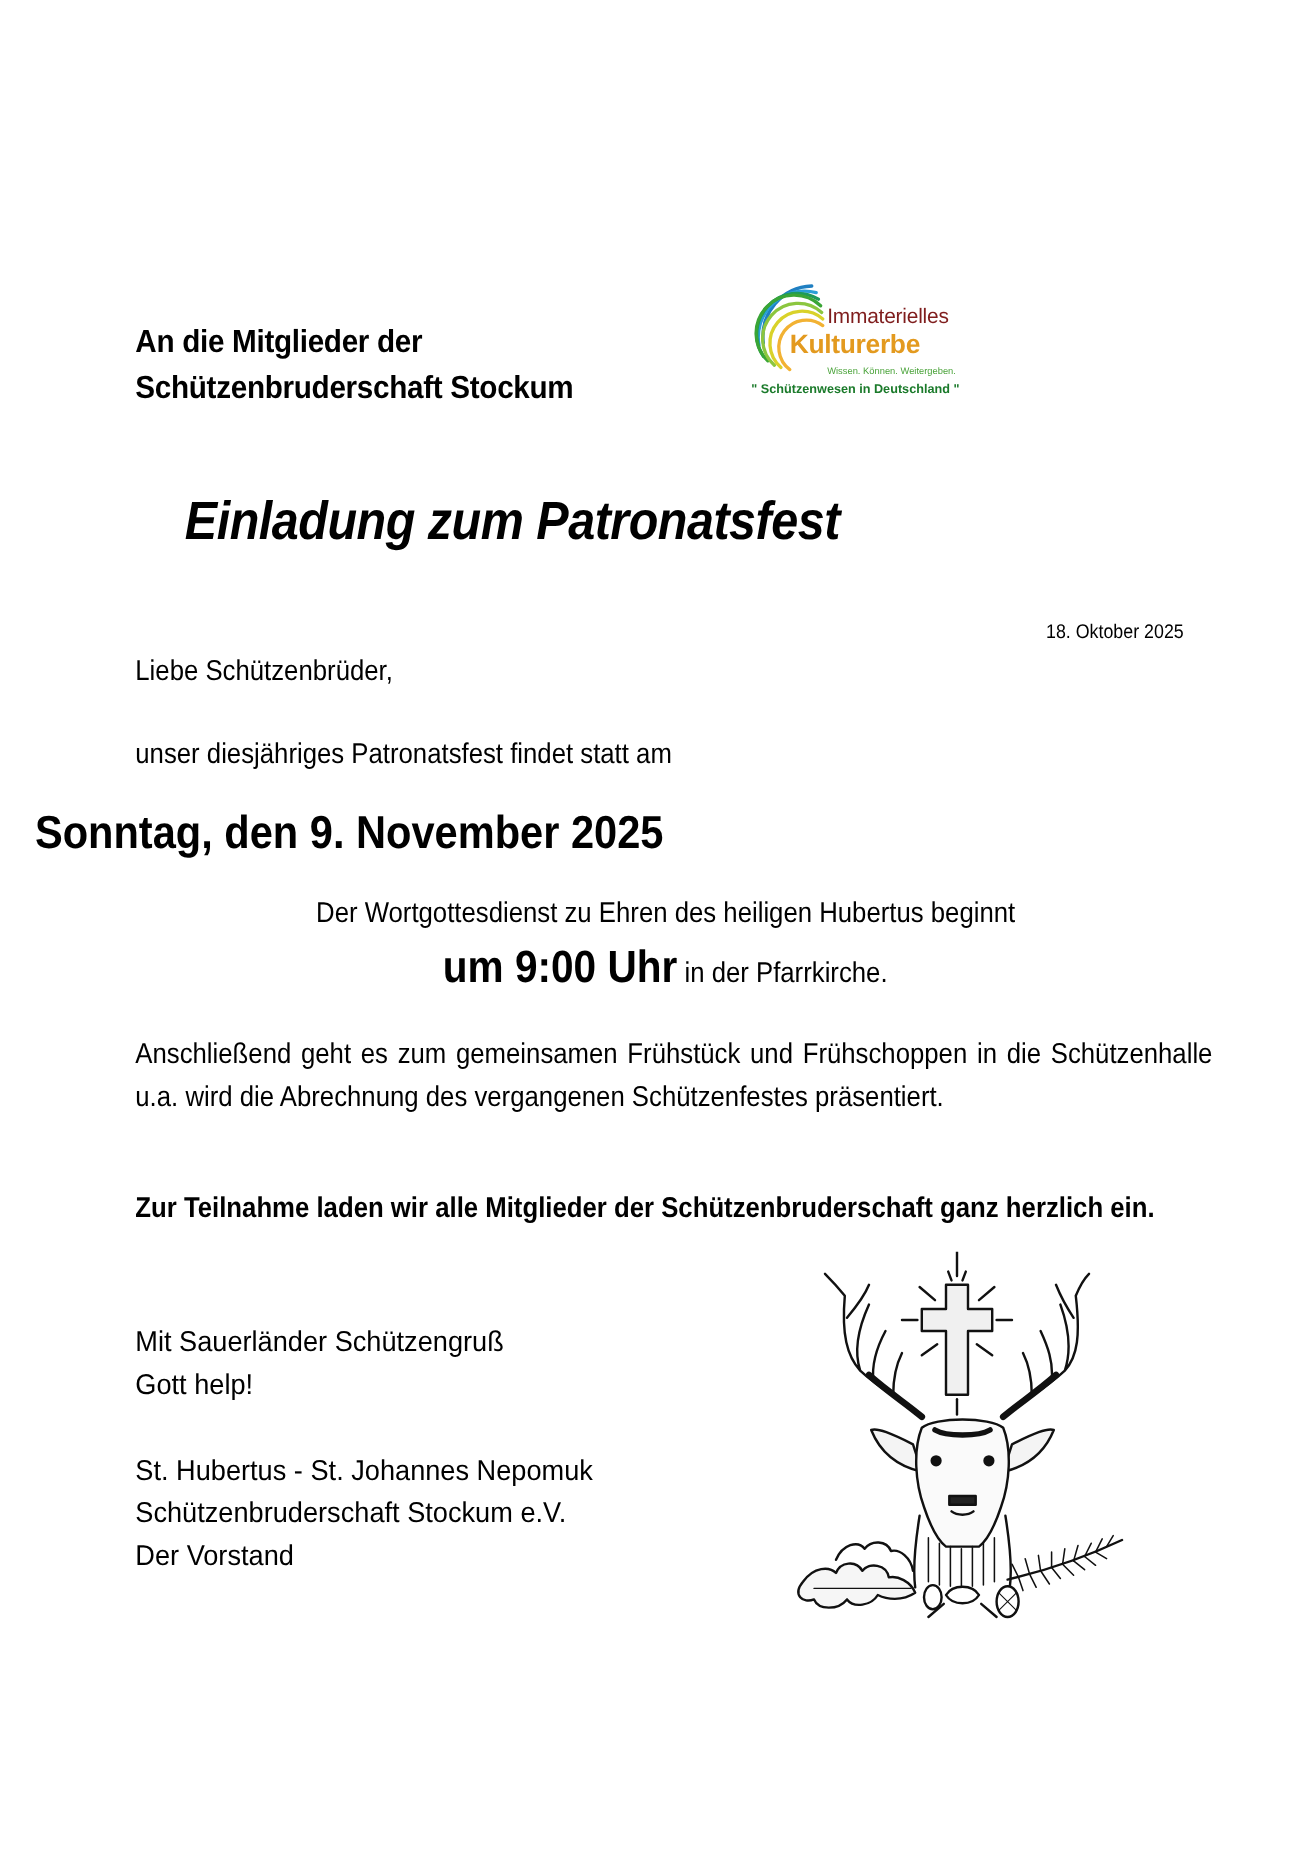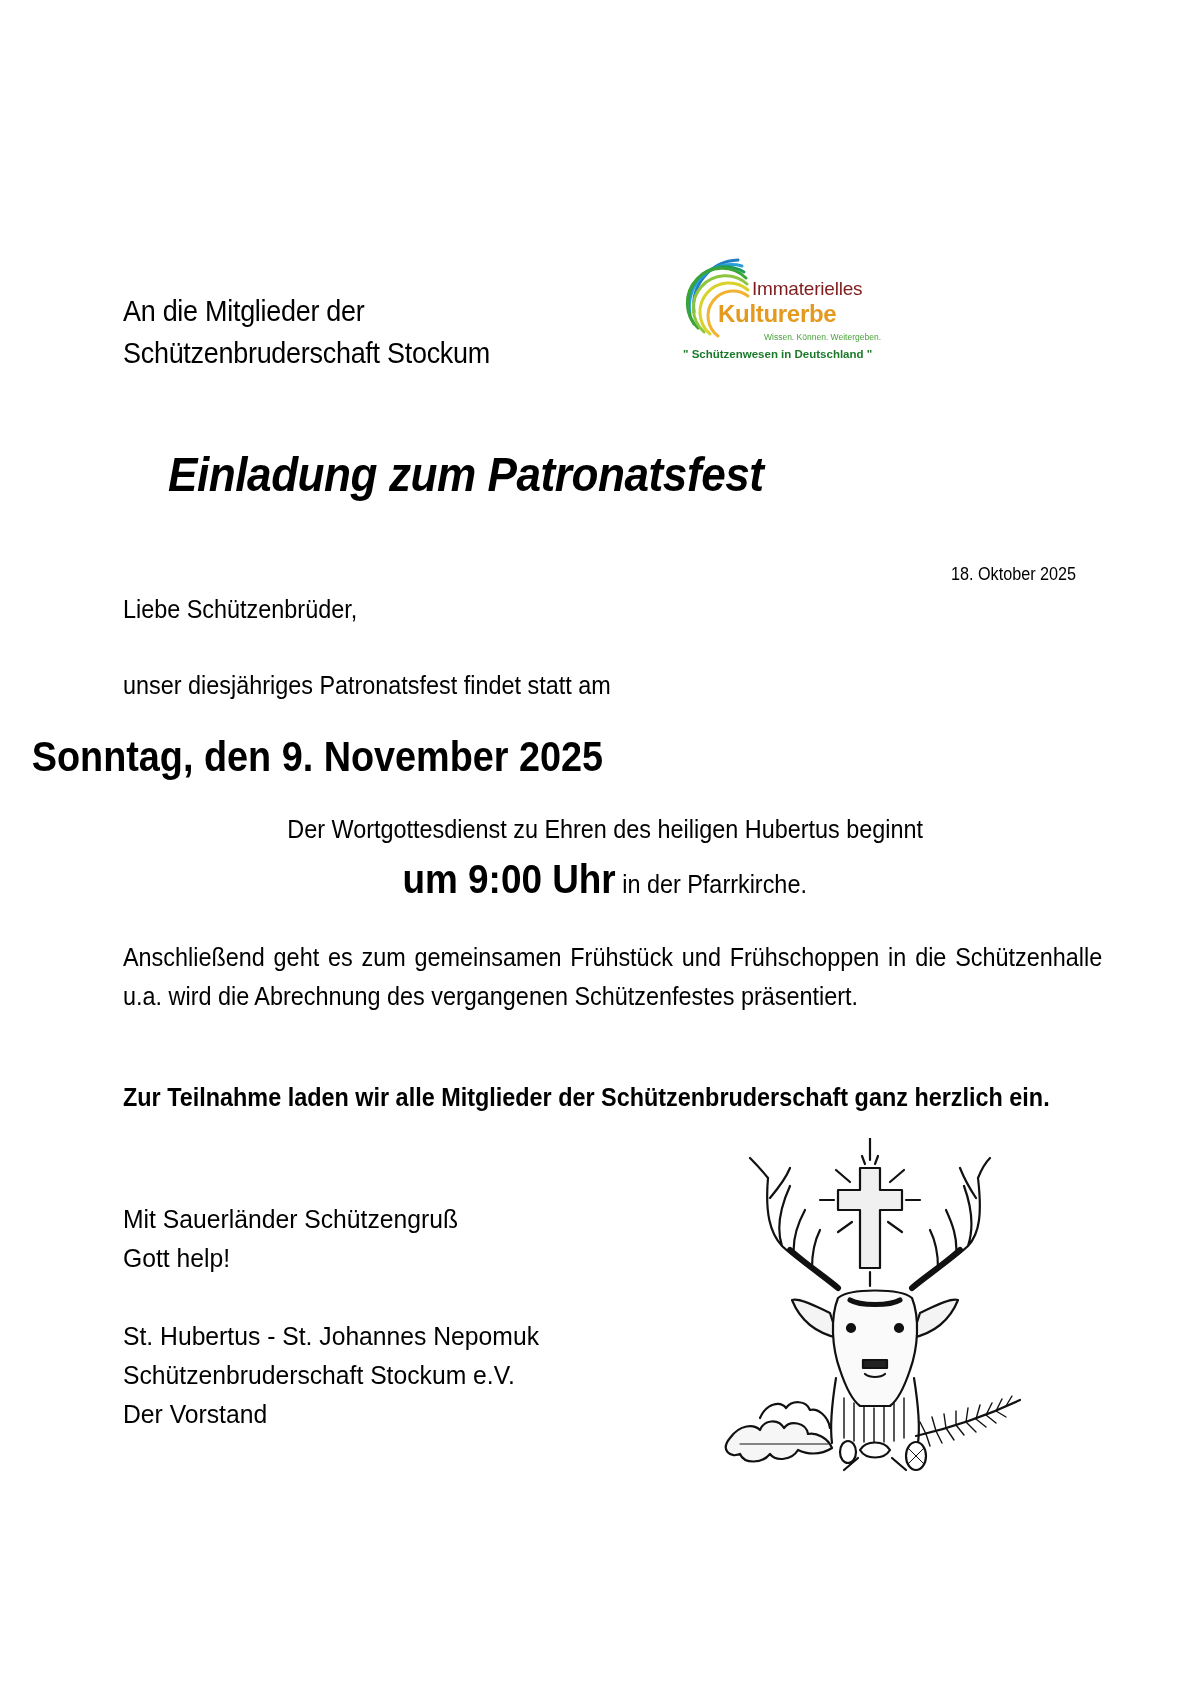--- a/index.html
+++ b/index.html
@@ -7,39 +7,39 @@
   body {
     position: relative;
     font-family: "Liberation Sans", "DejaVu Sans", sans-serif;
     color: #000;
     overflow: hidden;
   }
   .abs { position: absolute; }
 
   .addressee {
     left: 123px; top: 290px;
-    font-size: 29px; font-weight: normal; line-height: 42px;
+    font-size: 29px; font-weight: bold; line-height: 42px;
     letter-spacing: -0.3px;
   }
   .addressee .line { display: block; white-space: nowrap; transform: scaleX(0.93); transform-origin: left center; }
 
   
   .logo { left: 680px; top: 252px; width: 210px; height: 120px; }
   .logo svg { position: absolute; left: 0; top: 0; }
   .logo .l1 {
     position: absolute; left: 72px; top: 26px;
     font-size: 19px; color: #7f1d1d; white-space: nowrap; letter-spacing: -0.2px;
   }
   .logo .l2 {
     position: absolute; left: 38px; top: 48px;
     font-size: 24px; font-weight: bold; color: #e39a1f; white-space: nowrap; letter-spacing: -0.3px;
   }
   .logo .l3 {
     position: absolute; left: 72px; top: 80px;
-    font-size: 8.5px; color: #4aa33a; white-space: nowrap; margin-left: 12px;
+    font-size: 8.5px; color: #4aa33a; white-space: nowrap;
   }
   .logo .l4 {
     position: absolute; left: 3px; top: 96px;
     font-size: 11.5px; font-weight: bold; color: #1a7a2a; white-space: nowrap;
   }
 
   .title {
     left: 168px; top: 446px;
     font-size: 49px; font-weight: bold; font-style: italic; white-space: nowrap;
     transform: scaleX(0.9); transform-origin: left center; letter-spacing: -0.5px;

